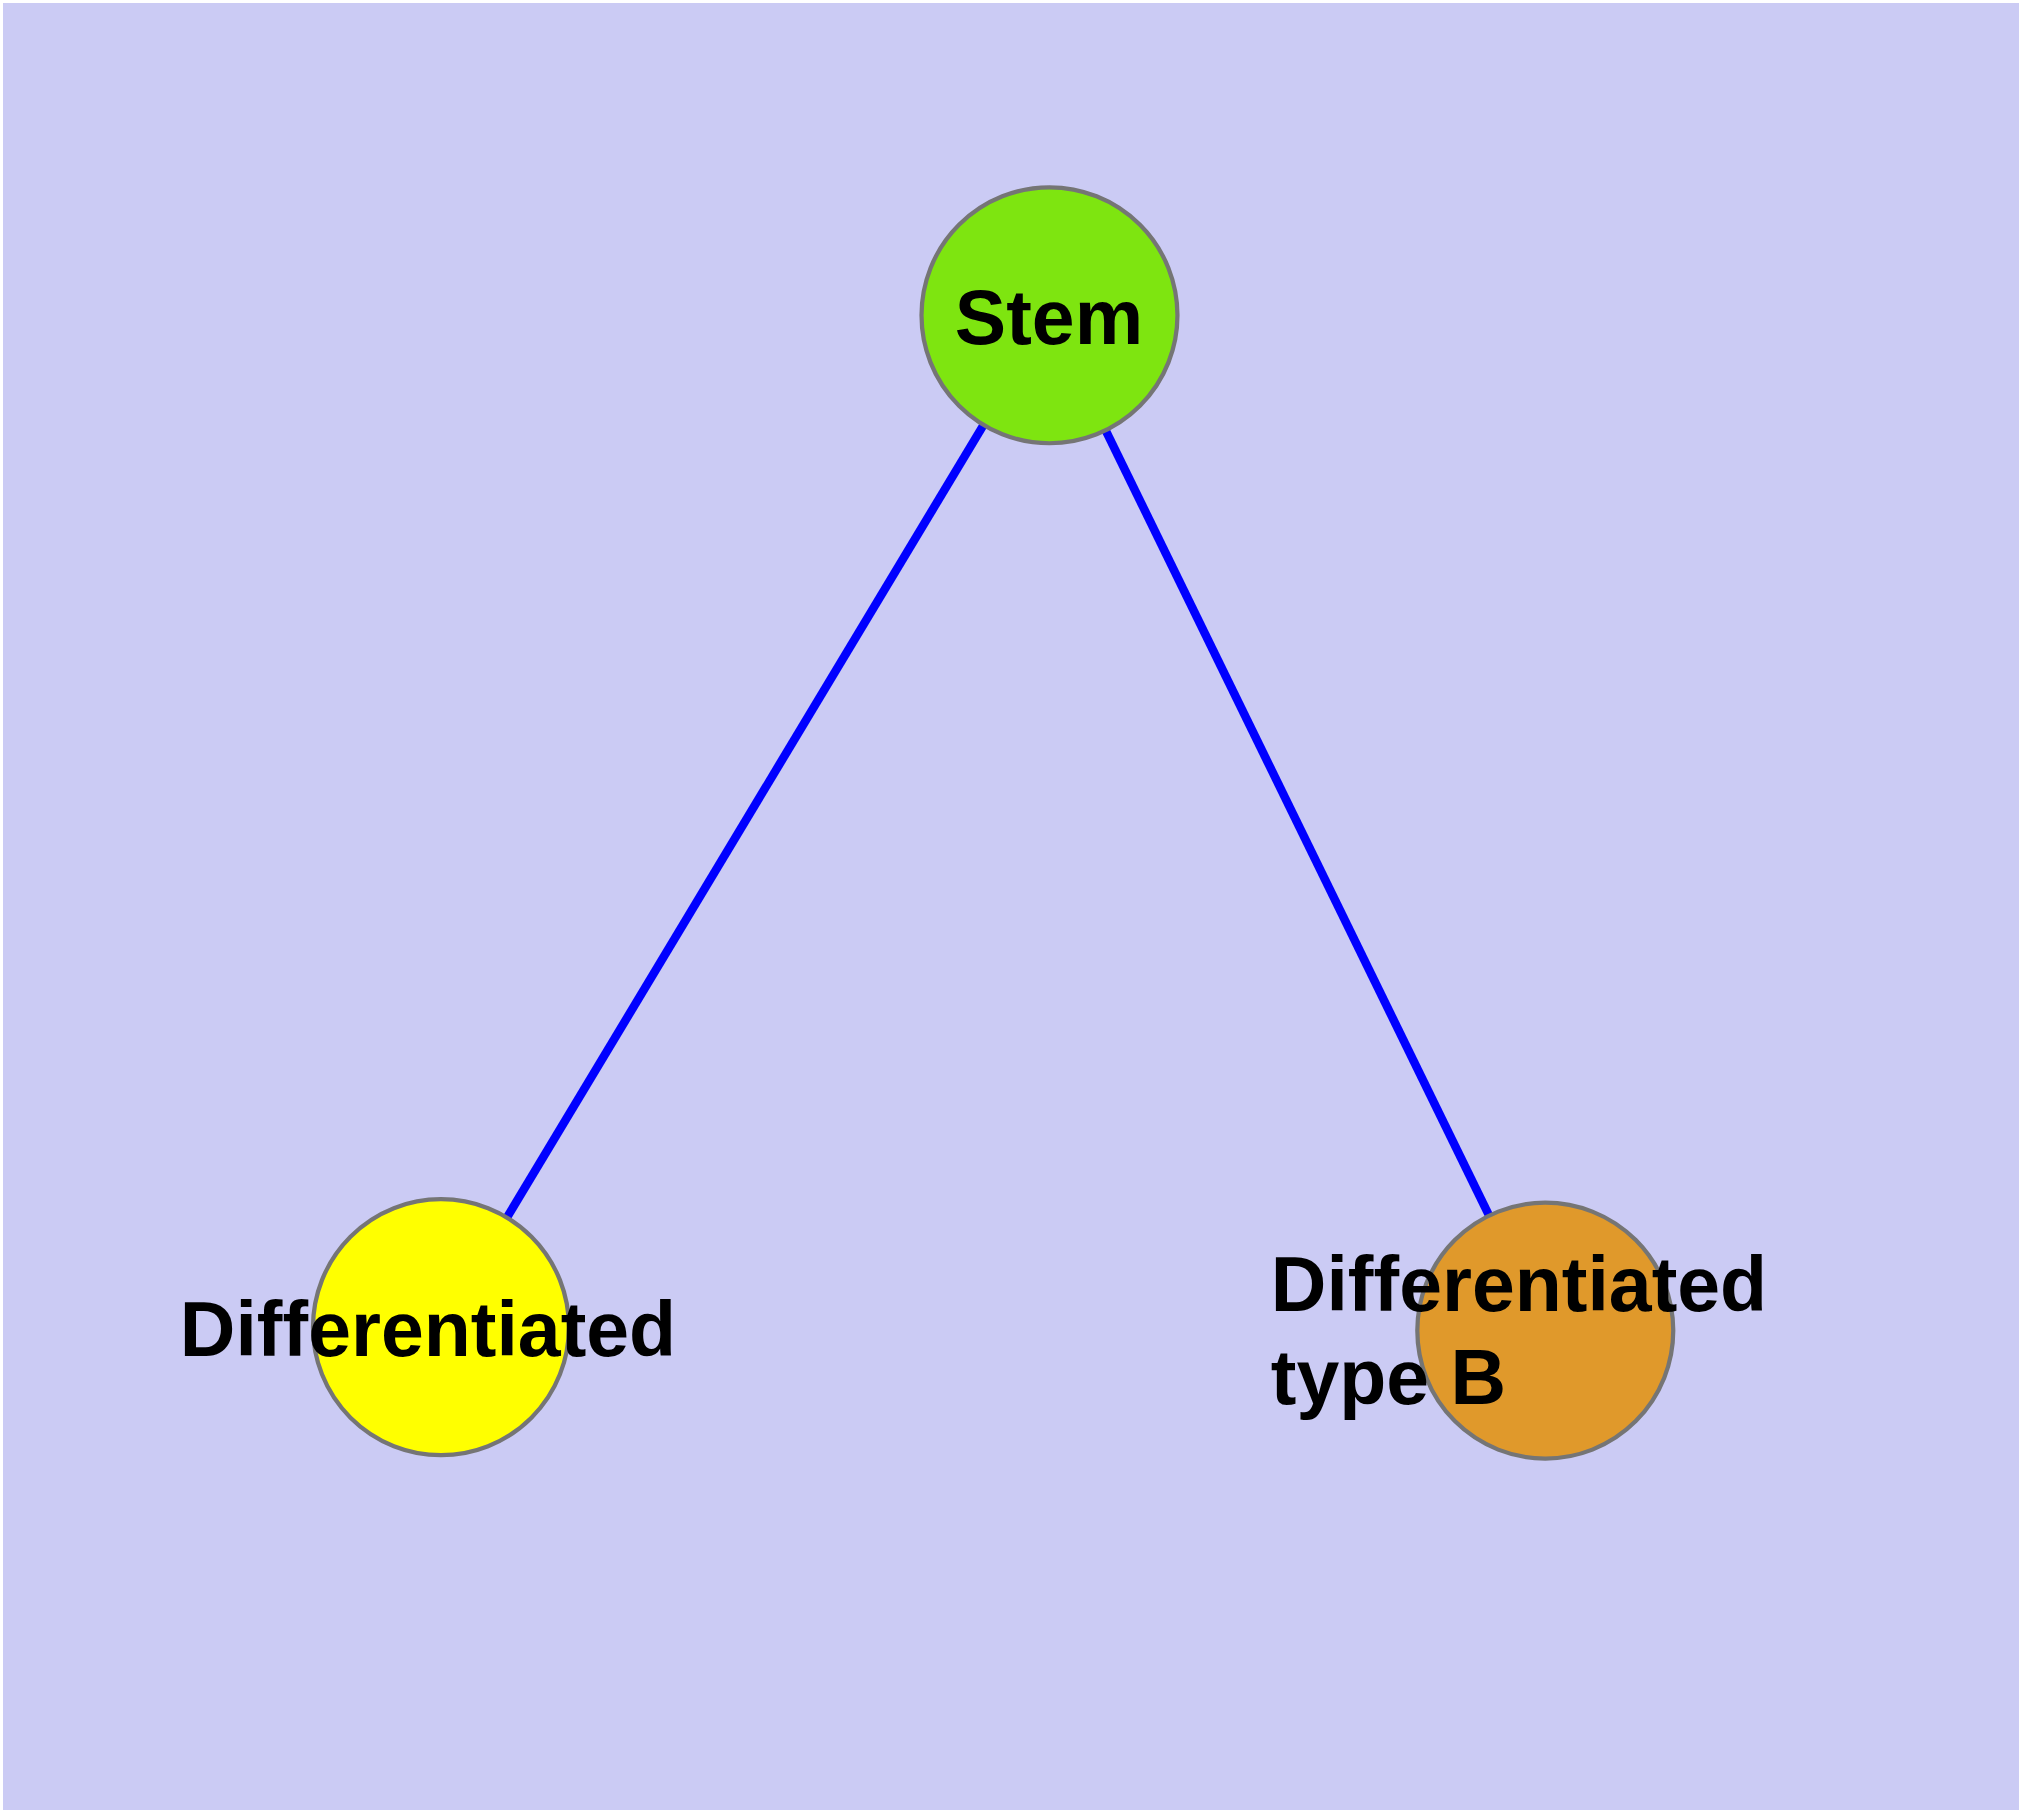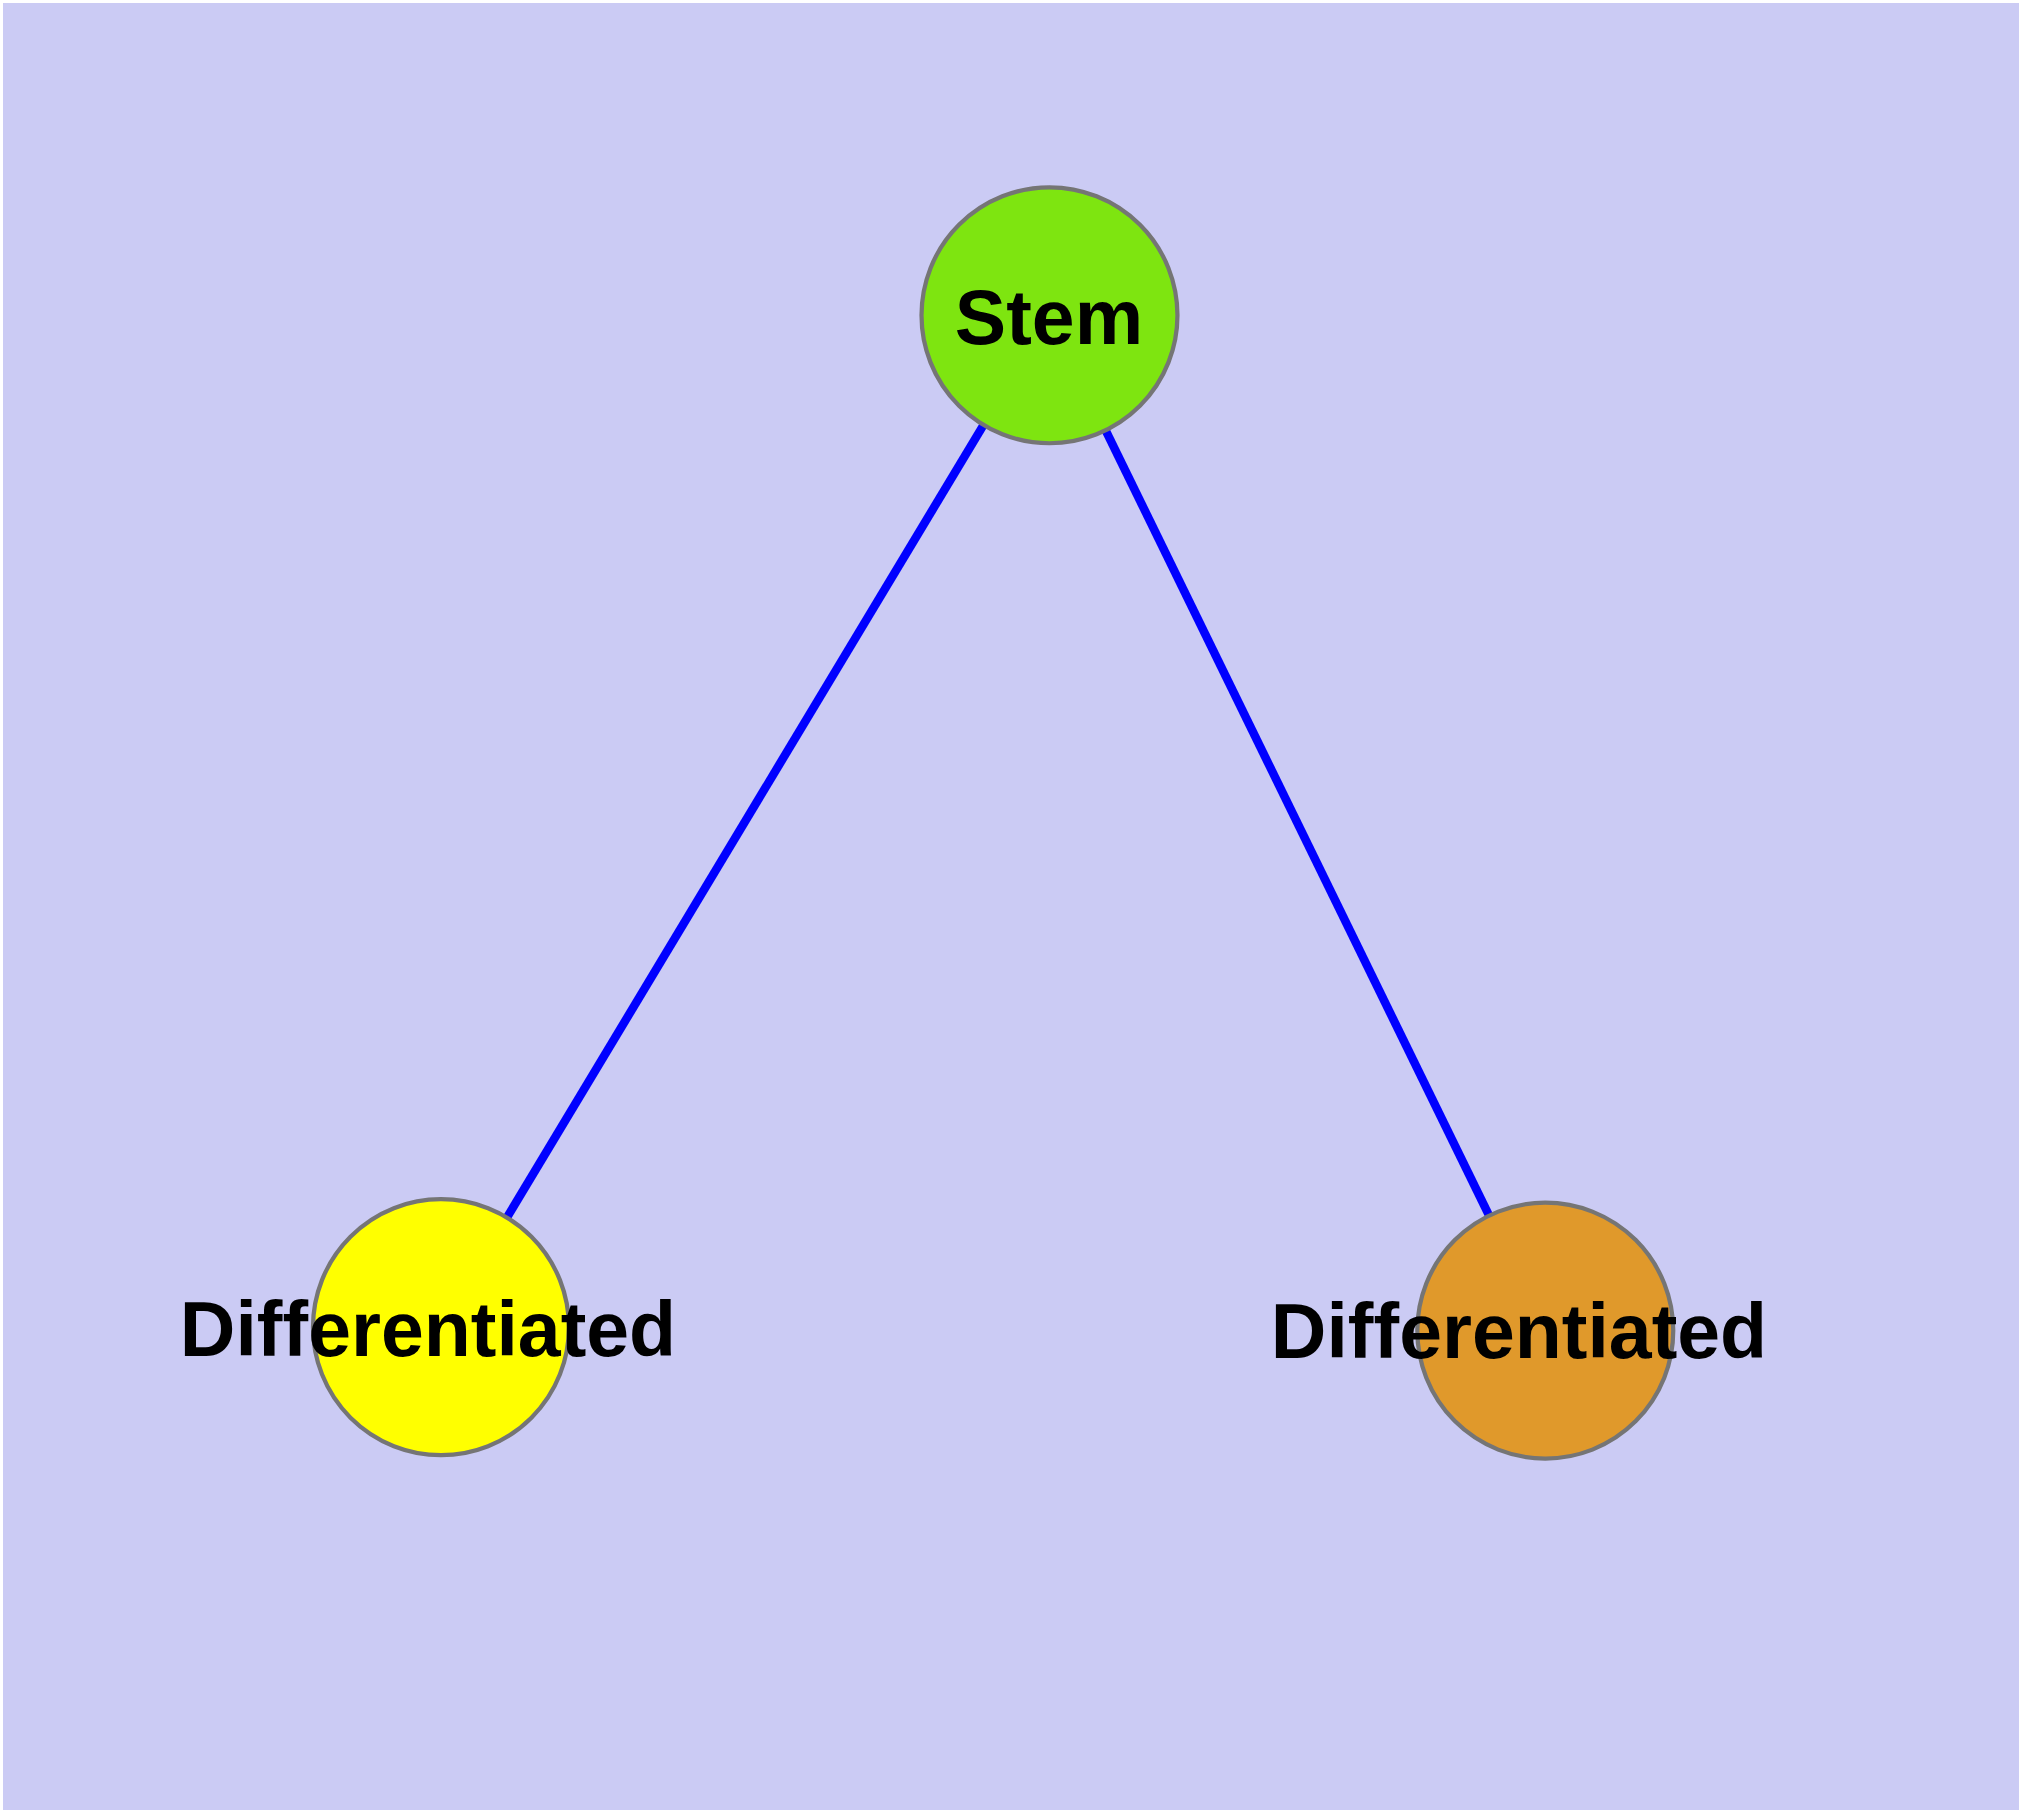--- a/index.html
+++ b/index.html
@@ -67,16 +67,17 @@
   <div class="node-label" style="left: 1049px; top: 317px; color: rgb(0, 0, 0);">
     <span class="label-line">Stem</span>
   </div>
 
   <div class="node-label" style="left: 428px; top: 1329px; color: rgb(0, 0, 0);">
     <span class="label-line">Differentiated</span>
   </div>
 
   <div class="node-label" style="left: 1519px; top: 1331px; color: rgb(0, 0, 0);">
     <span class="label-line">Differentiated</span>
+    <span class="label-line">type B</span>
   </div>
 
 </div>
 
 
 </body></html>

